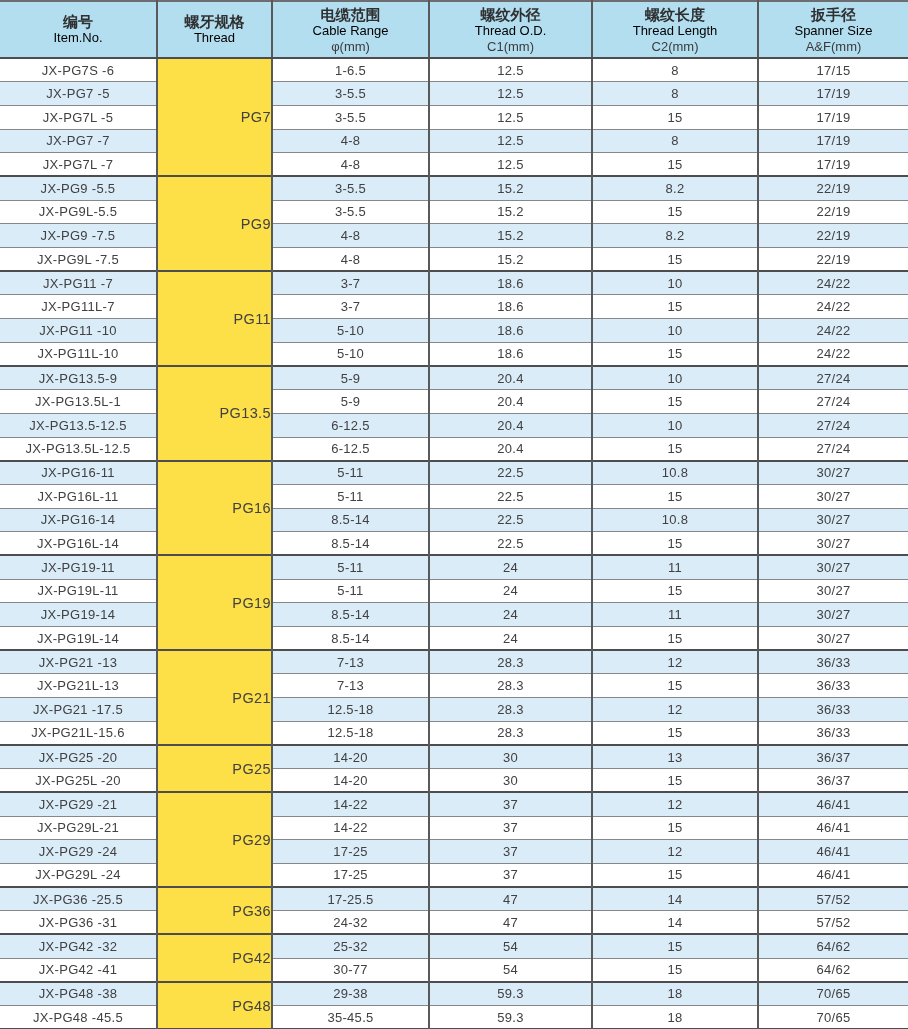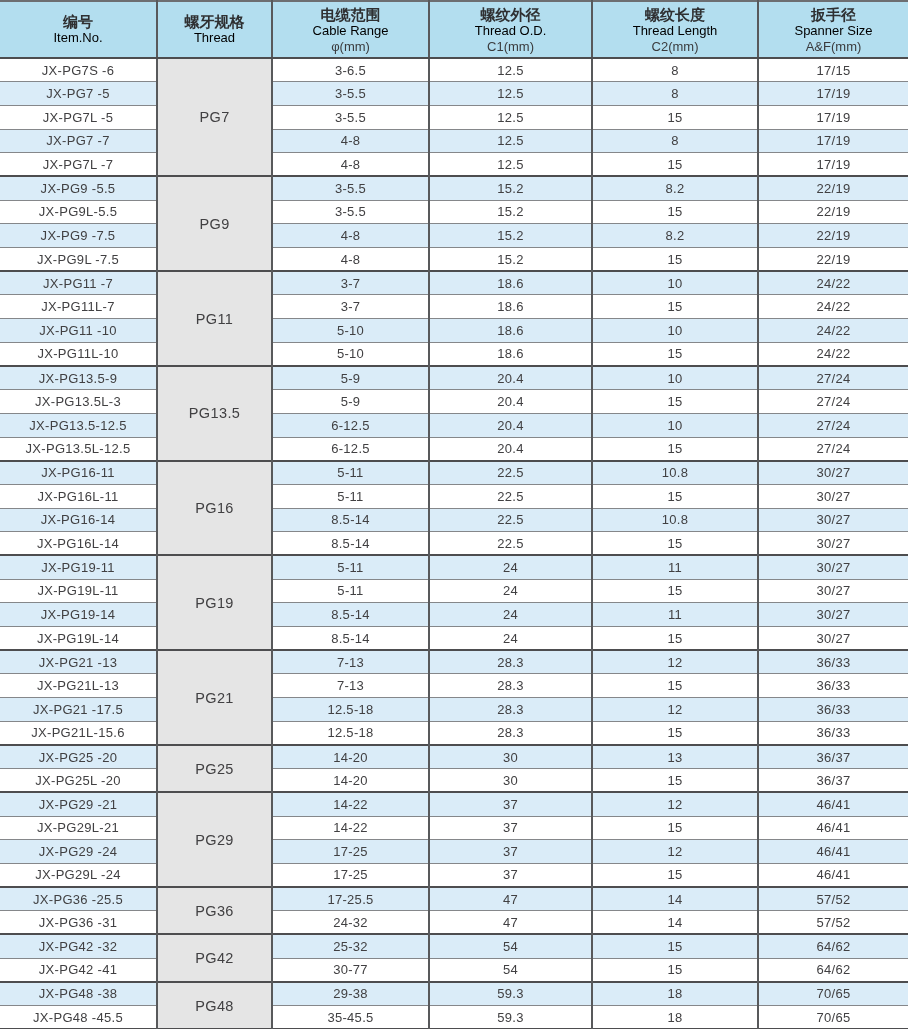--- a/index.html
+++ b/index.html
@@ -30,21 +30,21 @@
   tbody td {
     text-align: center; vertical-align: middle;
     font-size: 13px; letter-spacing: 0.3px;
     border-right: 2px solid #58595b;
     border-top: 1px solid #85878a;
     background: #ffffff; padding: 0;
   }
   tbody td:last-child { border-right: none; }
   tr.alt td { background: #daecf8; }
   tr.group-start td { border-top: 2px solid #4d4d4f; }
-  tbody td.thread-cell { background: #e5e5e5; font-size: 14.5px; letter-spacing: 0.4px; }
+  tbody td.thread-cell { background: #fde047; font-size: 14.5px; letter-spacing: 0.4px; text-align: right; }
 </style>
 </head>
 <body>
 
 <div class="page">
   <table class="spec">
     <colgroup>
       <col class="c1">
         <col class="c2">
         <col class="c3">
@@ -81,21 +81,21 @@
           <span class="zh">扳手径</span>
           <span class="en">Spanner Size</span>
           <span class="unit">A&amp;F(mm)</span>
         </th>
       </tr>
     </thead>
     <tbody>
         <tr class="group-start">
           <td class="item-cell">JX-PG7S -6</td>
           <td class="thread-cell" rowspan="5">PG7</td>
-          <td class="num-cell">3-6.5</td>
+          <td class="num-cell">1-6.5</td>
           <td class="num-cell">12.5</td>
           <td class="num-cell">8</td>
           <td class="num-cell">17/15</td>
         </tr>
         <tr class="alt">
           <td class="item-cell">JX-PG7 -5</td>
           <td class="num-cell">3-5.5</td>
           <td class="num-cell">12.5</td>
           <td class="num-cell">8</td>
           <td class="num-cell">17/19</td>
@@ -181,21 +181,21 @@
         </tr>
         <tr class="alt group-start">
           <td class="item-cell">JX-PG13.5-9</td>
           <td class="thread-cell" rowspan="4">PG13.5</td>
           <td class="num-cell">5-9</td>
           <td class="num-cell">20.4</td>
           <td class="num-cell">10</td>
           <td class="num-cell">27/24</td>
         </tr>
         <tr class="">
-          <td class="item-cell">JX-PG13.5L-3</td>
+          <td class="item-cell">JX-PG13.5L-1</td>
           <td class="num-cell">5-9</td>
           <td class="num-cell">20.4</td>
           <td class="num-cell">15</td>
           <td class="num-cell">27/24</td>
         </tr>
         <tr class="alt">
           <td class="item-cell">JX-PG13.5-12.5</td>
           <td class="num-cell">6-12.5</td>
           <td class="num-cell">20.4</td>
           <td class="num-cell">10</td>

